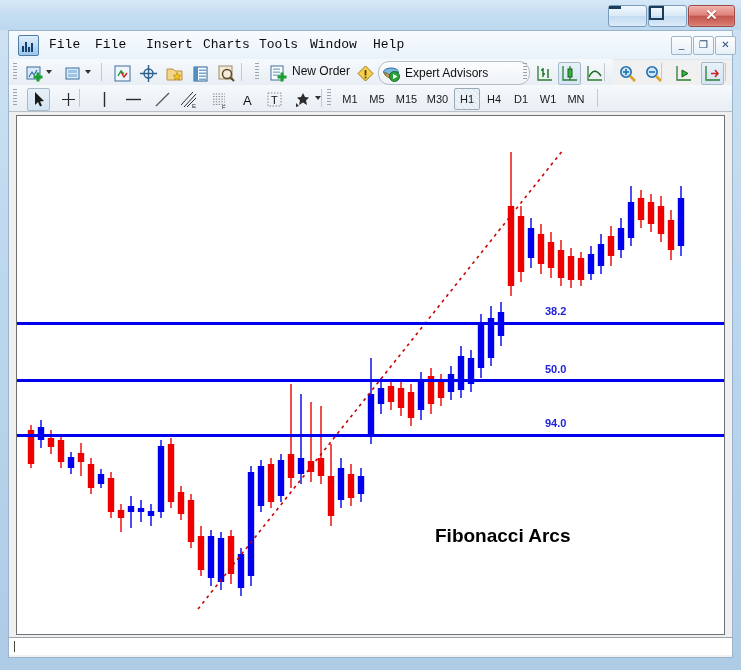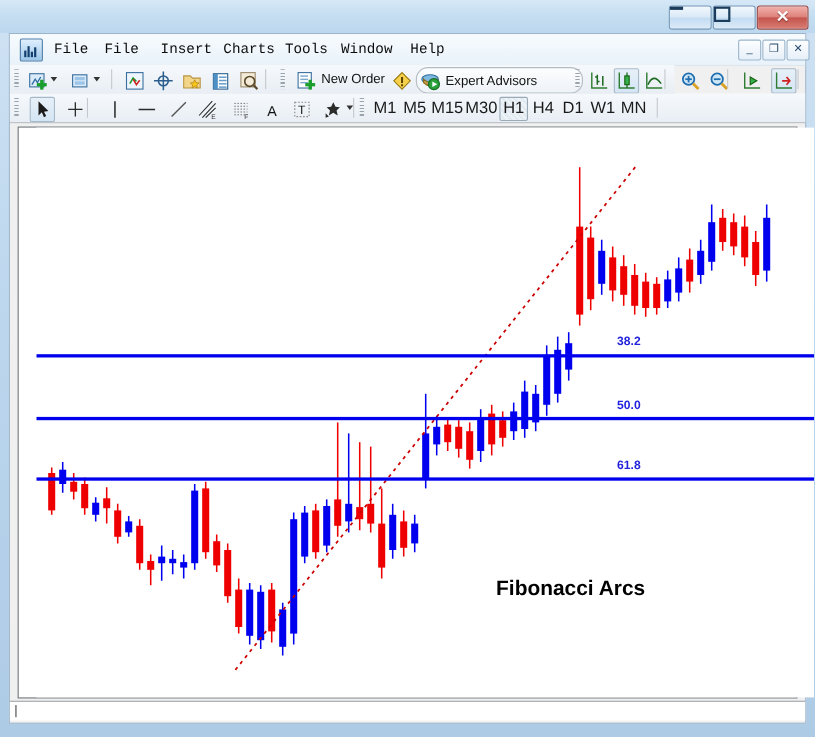--- a/index.html
+++ b/index.html
@@ -78,31 +78,31 @@
   .grip{position:absolute;top:4px;width:4px;height:18px;
     background:repeating-linear-gradient(180deg,#9aa4ad 0 1px,transparent 1px 3px);}
   .tbtn{position:absolute;top:3px;width:21px;height:21px;border:1px solid transparent;border-radius:2px;}
   .tbtn.pressed{border:1px solid #a6b9c9;background:linear-gradient(180deg,#e7f0f8,#d4e5f4);}
   .sep{position:absolute;top:4px;width:1px;height:18px;background:#c3c9cf;}
   .tlabel{position:absolute;top:5px;font-size:12px;color:#111;white-space:nowrap;}
   .boxbtn{position:absolute;top:2px;height:22px;border:1px solid #b4bcc4;border-radius:2px;
     background:linear-gradient(180deg,#fcfdfe,#eef3f8);}
   .caret{position:absolute;top:11px;width:0;height:0;
     border-left:3.5px solid transparent;border-right:3.5px solid transparent;border-top:4px solid #333;}
-  .tfbtn{position:absolute;top:3px;height:20px;font-size:15px;color:#1a1a1a;
+  .tfbtn{position:absolute;top:3px;height:20px;font-size:11px;color:#1a1a1a;
     line-height:20px;text-align:center;border:1px solid transparent;border-radius:2px;}
   .tfbtn.active{border:1px solid #9aa9b6;
     background:repeating-linear-gradient(45deg,#eef3f8 0 2px,#e2eaf2 2px 4px);}
 
   
   #chart-window{
     position:absolute;left:7px;top:84px;width:709px;height:520px;
     background:#ffffff;border:1px solid #6d7276;box-sizing:border-box;
   }
-  #chart-canvas{position:absolute;left:0;top:0;width:707px;height:518px;overflow:hidden;background:#fff;margin-left:16px;}
+  #chart-canvas{position:absolute;left:0;top:0;width:707px;height:518px;overflow:hidden;background:#fff;}
   .fibline{position:absolute;left:0;width:707px;height:3px;background:#0000ee;}
   .fiblabel{position:absolute;font:bold 11px "Liberation Sans",sans-serif;color:#2222dd;}
   #chart-title{position:absolute;font:bold 19px "Liberation Sans",sans-serif;color:#000;}
   svg.layer{position:absolute;left:0;top:0;}
 
   
   #input-strip{
     position:absolute;left:0;top:606px;width:723px;height:17px;
     background:#ffffff;border-top:1px solid #9ca2a8;
   }
@@ -513,21 +513,21 @@
           </svg>
         <svg class="layer" id="trend-layer" width="707" height="518">
             <line x1="181" y1="493" x2="546" y2="34" stroke="#CC0000" stroke-width="1.6" stroke-dasharray="3 4"></line>
           </svg>
         <div id="fib-layer">
             <div class="fibline" style="top:206px;"></div>
             <div class="fiblabel" style="left:528px;top:189px;">38.2</div>
             <div class="fibline" style="top:263px;"></div>
             <div class="fiblabel" style="left:528px;top:247px;">50.0</div>
             <div class="fibline" style="top:318px;"></div>
-            <div class="fiblabel" style="left:528px;top:301px;">61.8</div>
+            <div class="fiblabel" style="left:528px;top:301px;">94.0</div>
           </div>
         <div id="chart-title" style="left: 418px; top: 409px;">Fibonacci Arcs</div>
       </div>
     </div>
 
     <div id="input-strip">
       <div id="caret-bar"></div>
     </div>
 
 

